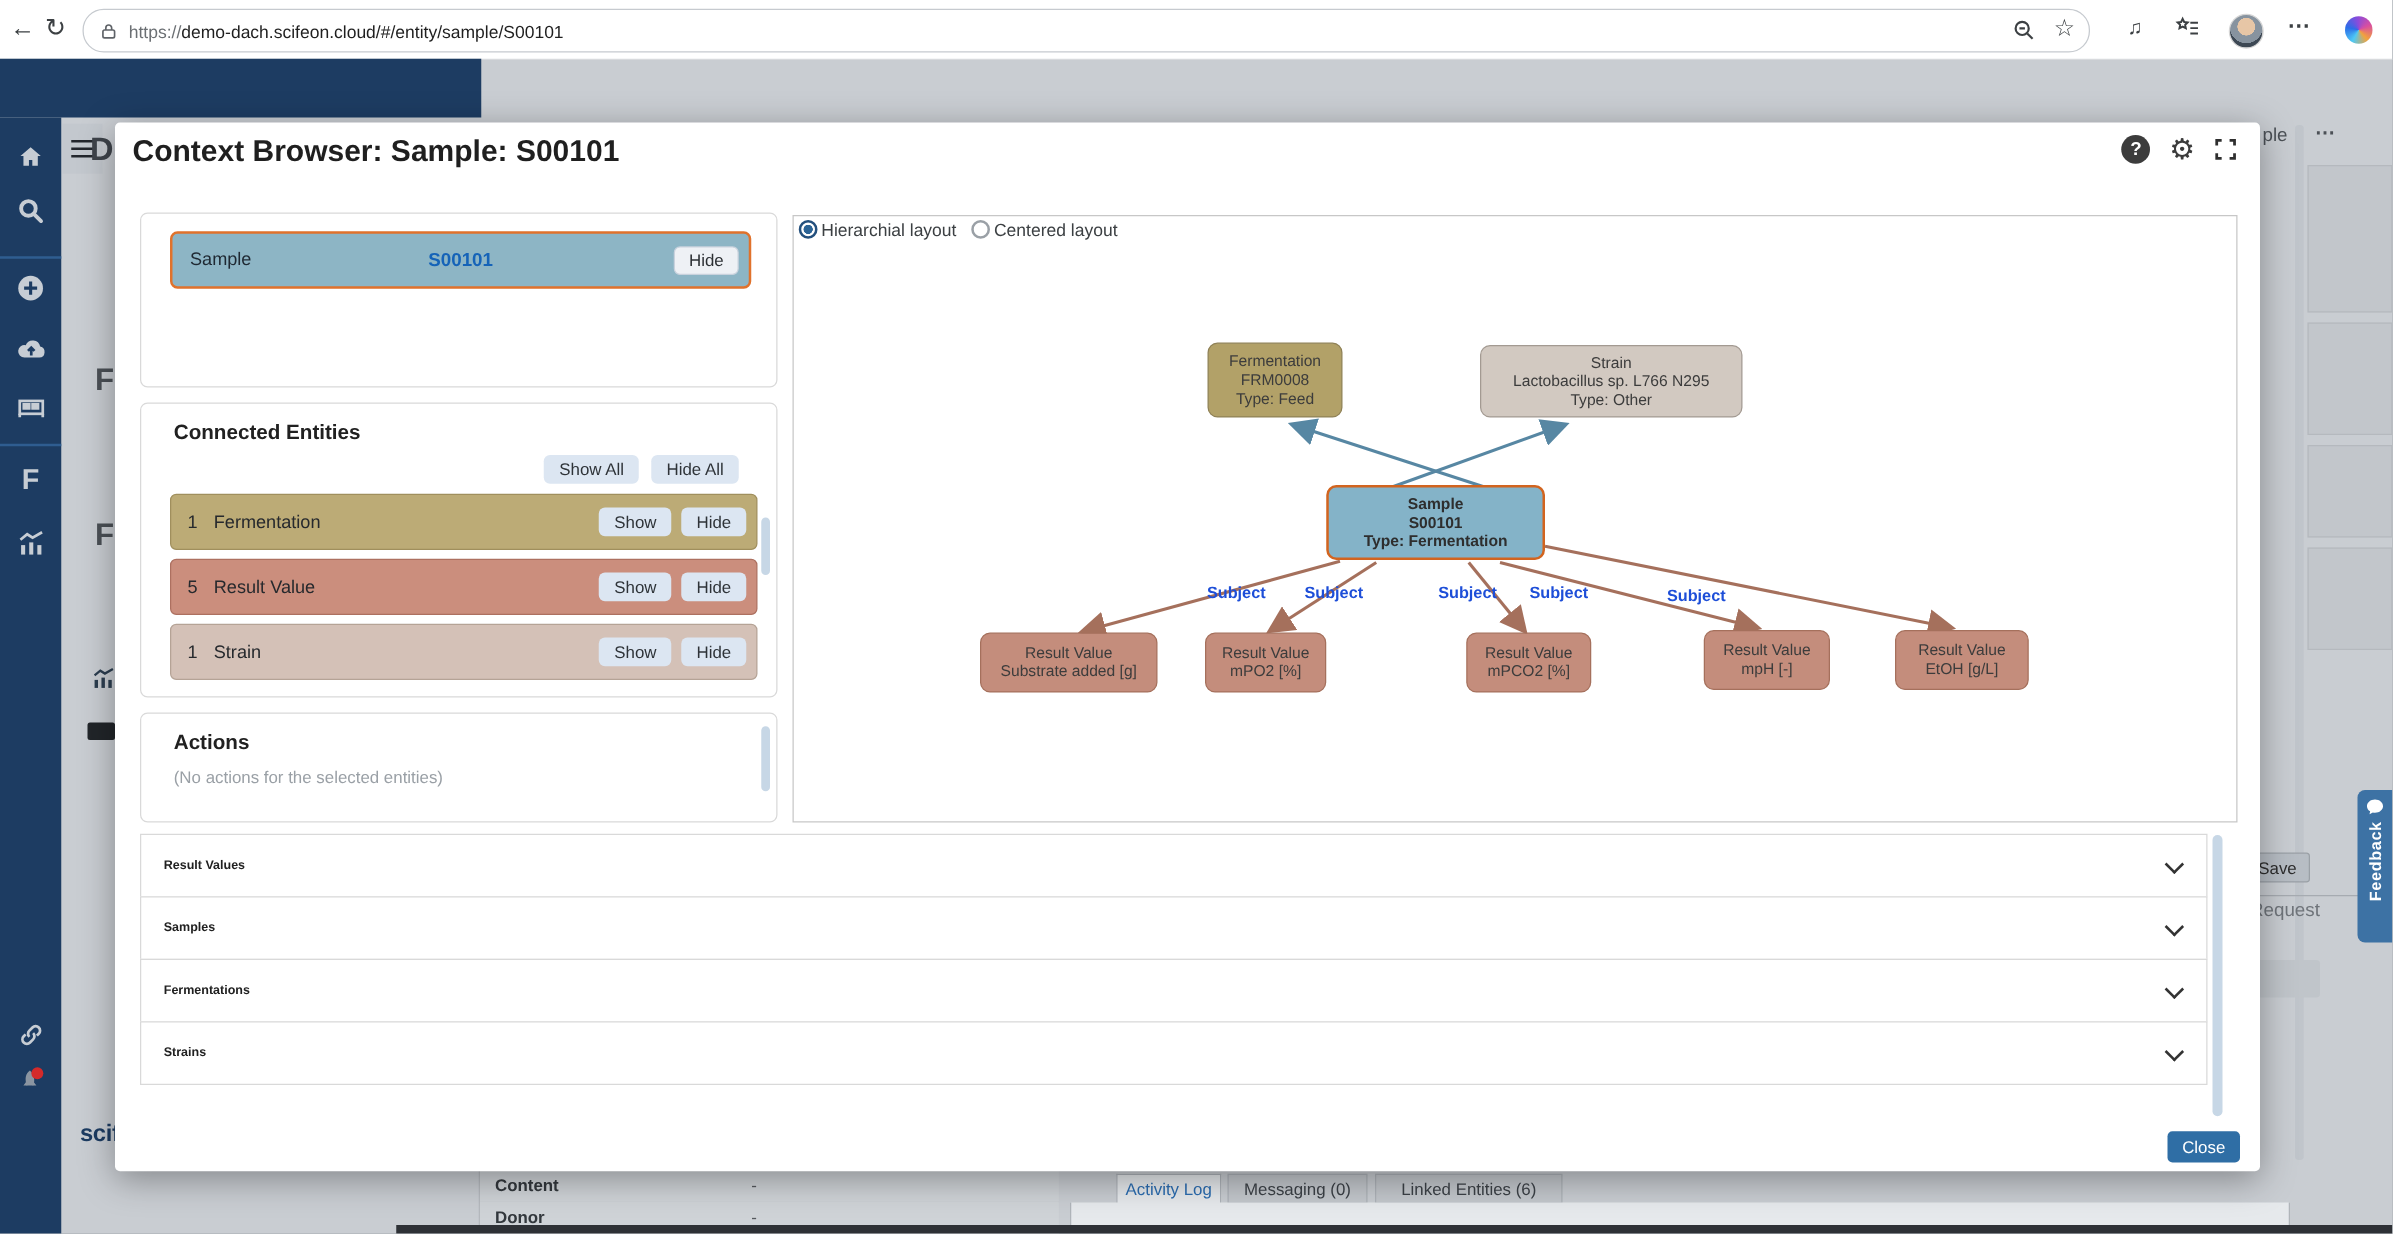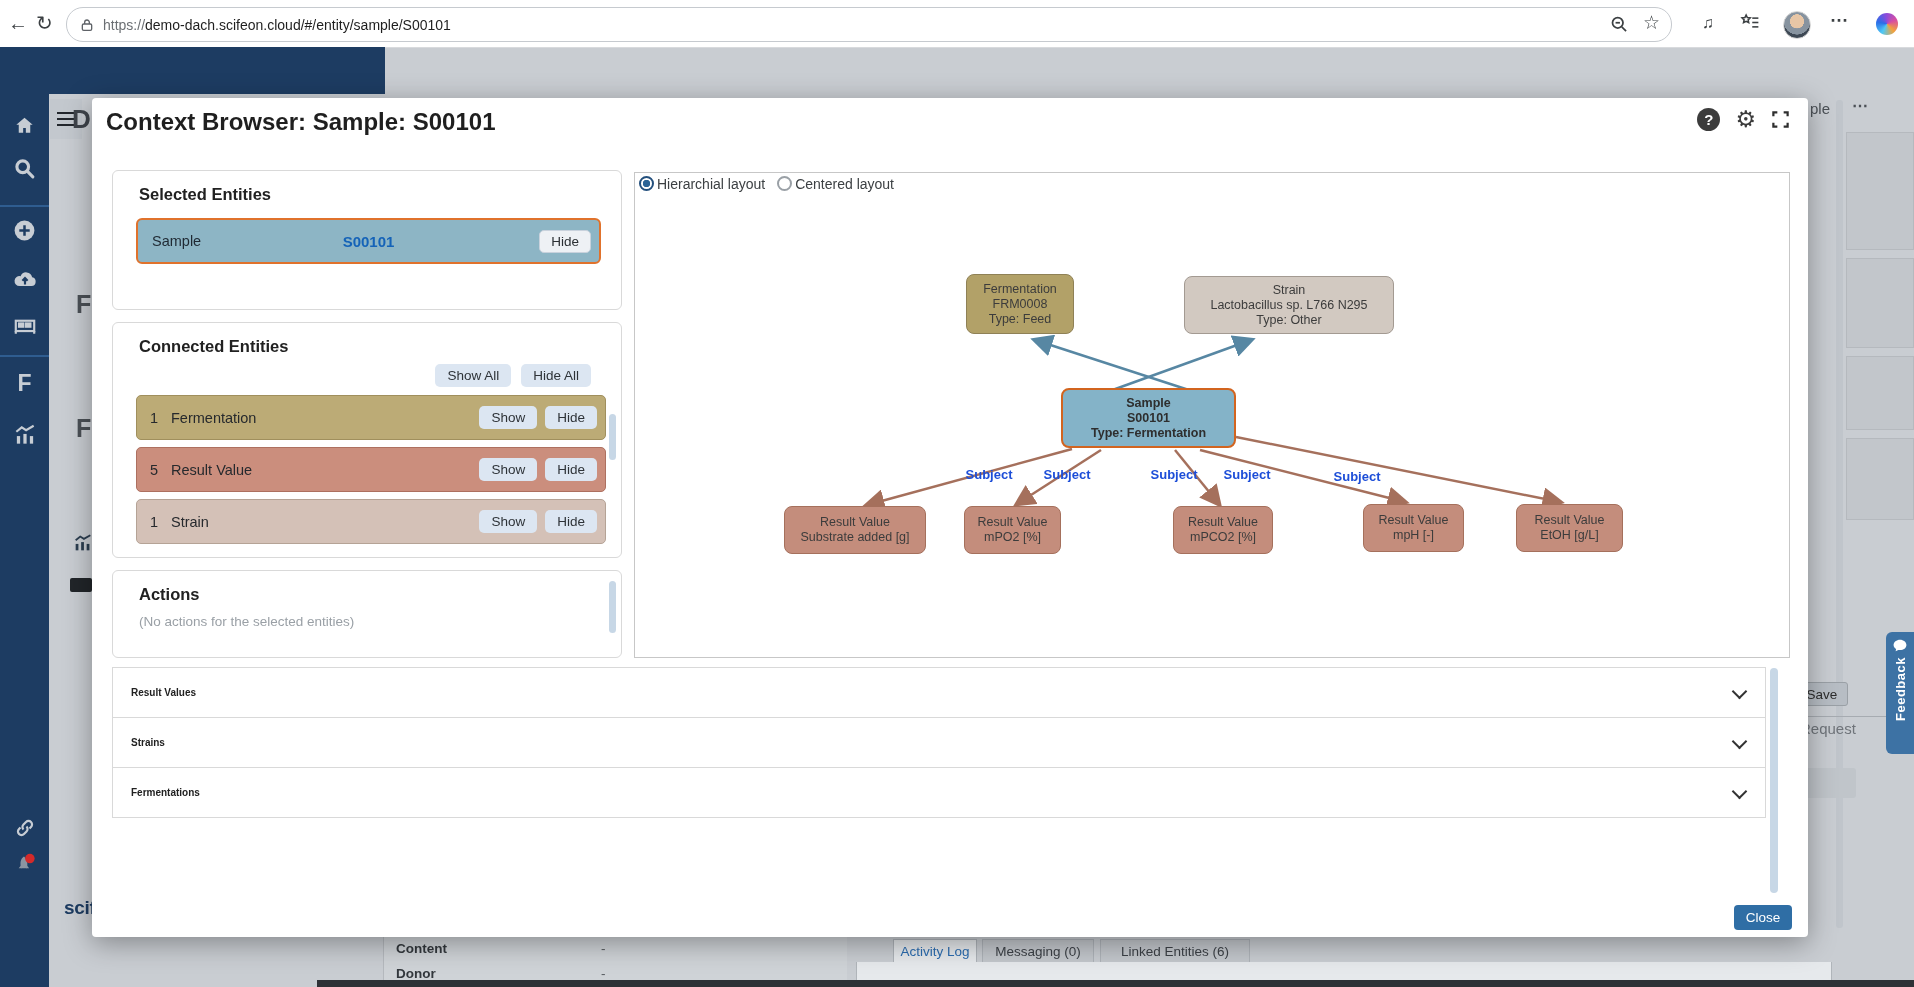--- a/index.html
+++ b/index.html
@@ -265,21 +265,20 @@
         <svg width="19" height="19" viewBox="0 0 24 24" fill="none" stroke="#2f2f2f" stroke-width="2.8">
             <path d="M8 3 H3 v5"></path>
             <path d="M16 3 h5 v5"></path>
             <path d="M21 16 v5 h-5"></path>
             <path d="M3 16 v5 h5"></path>
           </svg>
       </span>
     </div>
 
     <div class="card" style="top:72px;height:140px;">
-      <h3>Selected Entities</h3>
       <div class="sel-row">
         <span class="tname">Sample</span>
         <span class="tid">S00101</span>
         <button class="btn-lite" style="position:absolute;right:8px;">Hide</button>
       </div>
     </div>
 
     <div class="card" style="top:224px;height:236px;">
       <h3>Connected Entities</h3>
       <div class="ce-actions">
@@ -391,27 +390,31 @@
         <span>EtOH [g/L]</span>
       </div>
     </div>
 
     <div class="acc">
       <div class="acc-row">
         <span class="t">Result Values</span>
         <span class="chev"></span>
       </div>
       <div class="acc-row">
-        <span class="t">Strains</span>
+        <span class="t">Samples</span>
         <span class="chev"></span>
       </div>
       <div class="acc-row">
         <span class="t">Fermentations</span>
         <span class="chev"></span>
       </div>
+      <div class="acc-row">
+        <span class="t">Strains</span>
+        <span class="chev"></span>
+      </div>
     </div>
 
     <div class="scroll-thumb" style="left:1678px;top:570px;height:225px;width:8px;"></div>
 
     <button class="close-btn">Close</button>
   </div>
 
 </div>
 
 </body></html>

